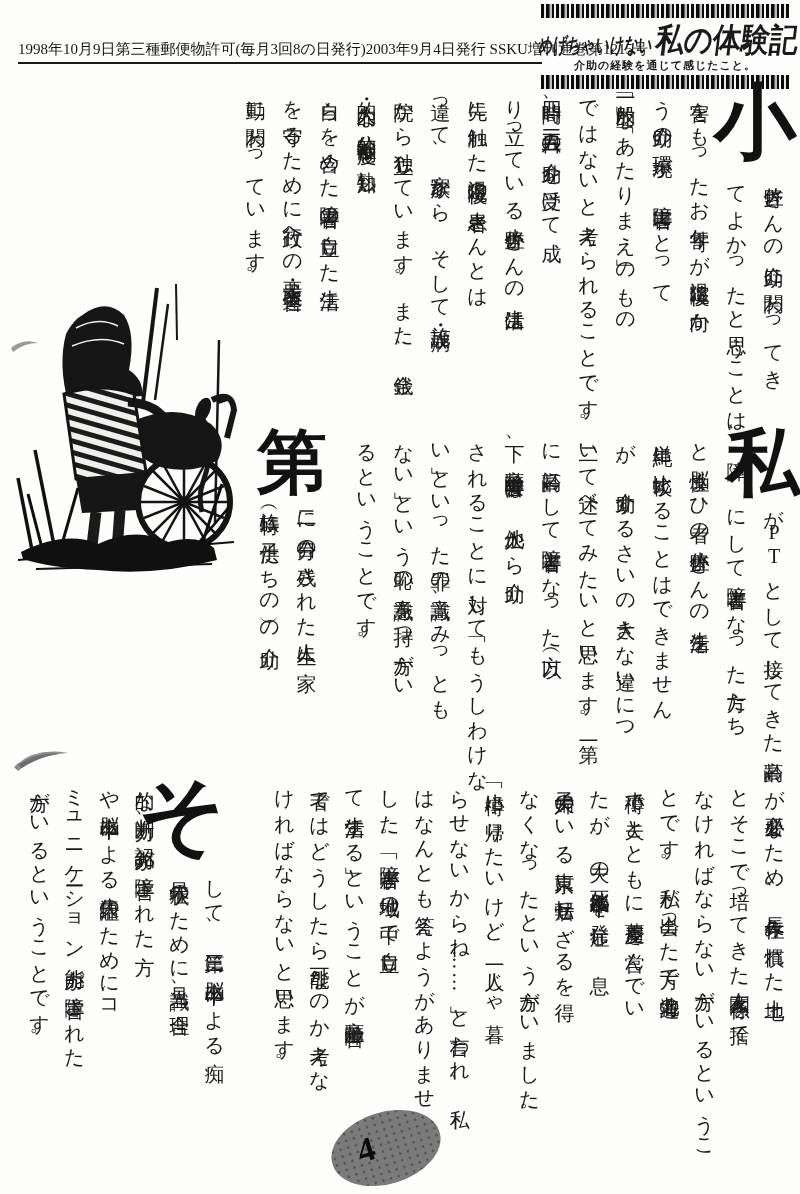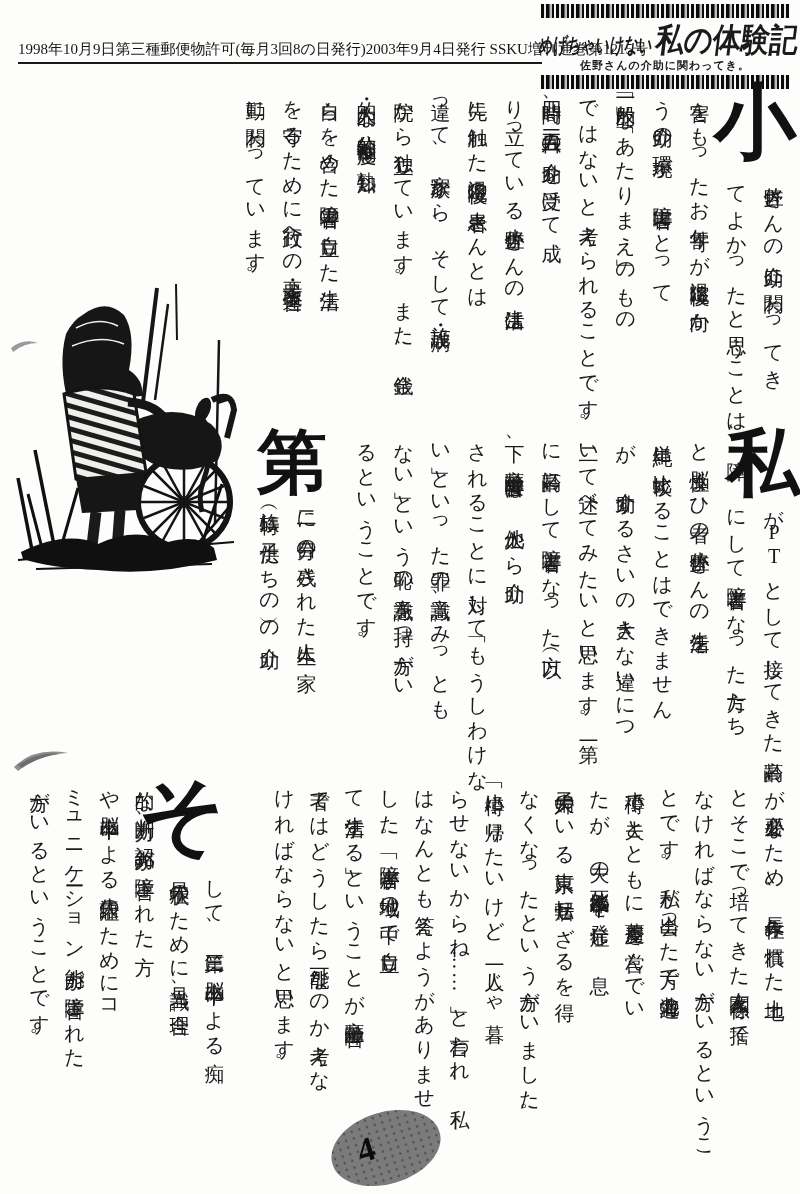--- a/index.html
+++ b/index.html
@@ -95,21 +95,21 @@
 <div class="page">
 
   <div class="pub-line">1998年10月9日第三種郵便物許可(毎月3回8の日発行)2003年9月4日発行 SSKU増刊通巻第1215号</div>
 
   <div class="masthead">
     <div class="deco-bar"></div>
     <div class="title-line">
       <span class="t-prefix">めげちゃいけない</span>
       <span class="t-main">私の体験記</span>
     </div>
-    <div class="subtitle">佐野さんの介助に関わってき。</div>
+    <div class="subtitle">介助の経験を通じて感じたこと。</div>
     <div class="deco-bar"></div>
   </div>
 
   <div class="article pitch37" id="a1" style="left:237px;top:86px;width:555px;height:362px;">
     <span class="dropcap">小</span>
     <div class="vcol ind">佐野さんの介助に関わってき</div>
     <div class="vcol ind">てよかったと思うことは、障</div>
     <div class="vcol">害をもったお年寄りが退院後に向か</div>
     <div class="vcol">う介助の環境が、障害者にとって</div>
     <div class="vcol">「一般的」な「あたりまえ」のもの</div>

